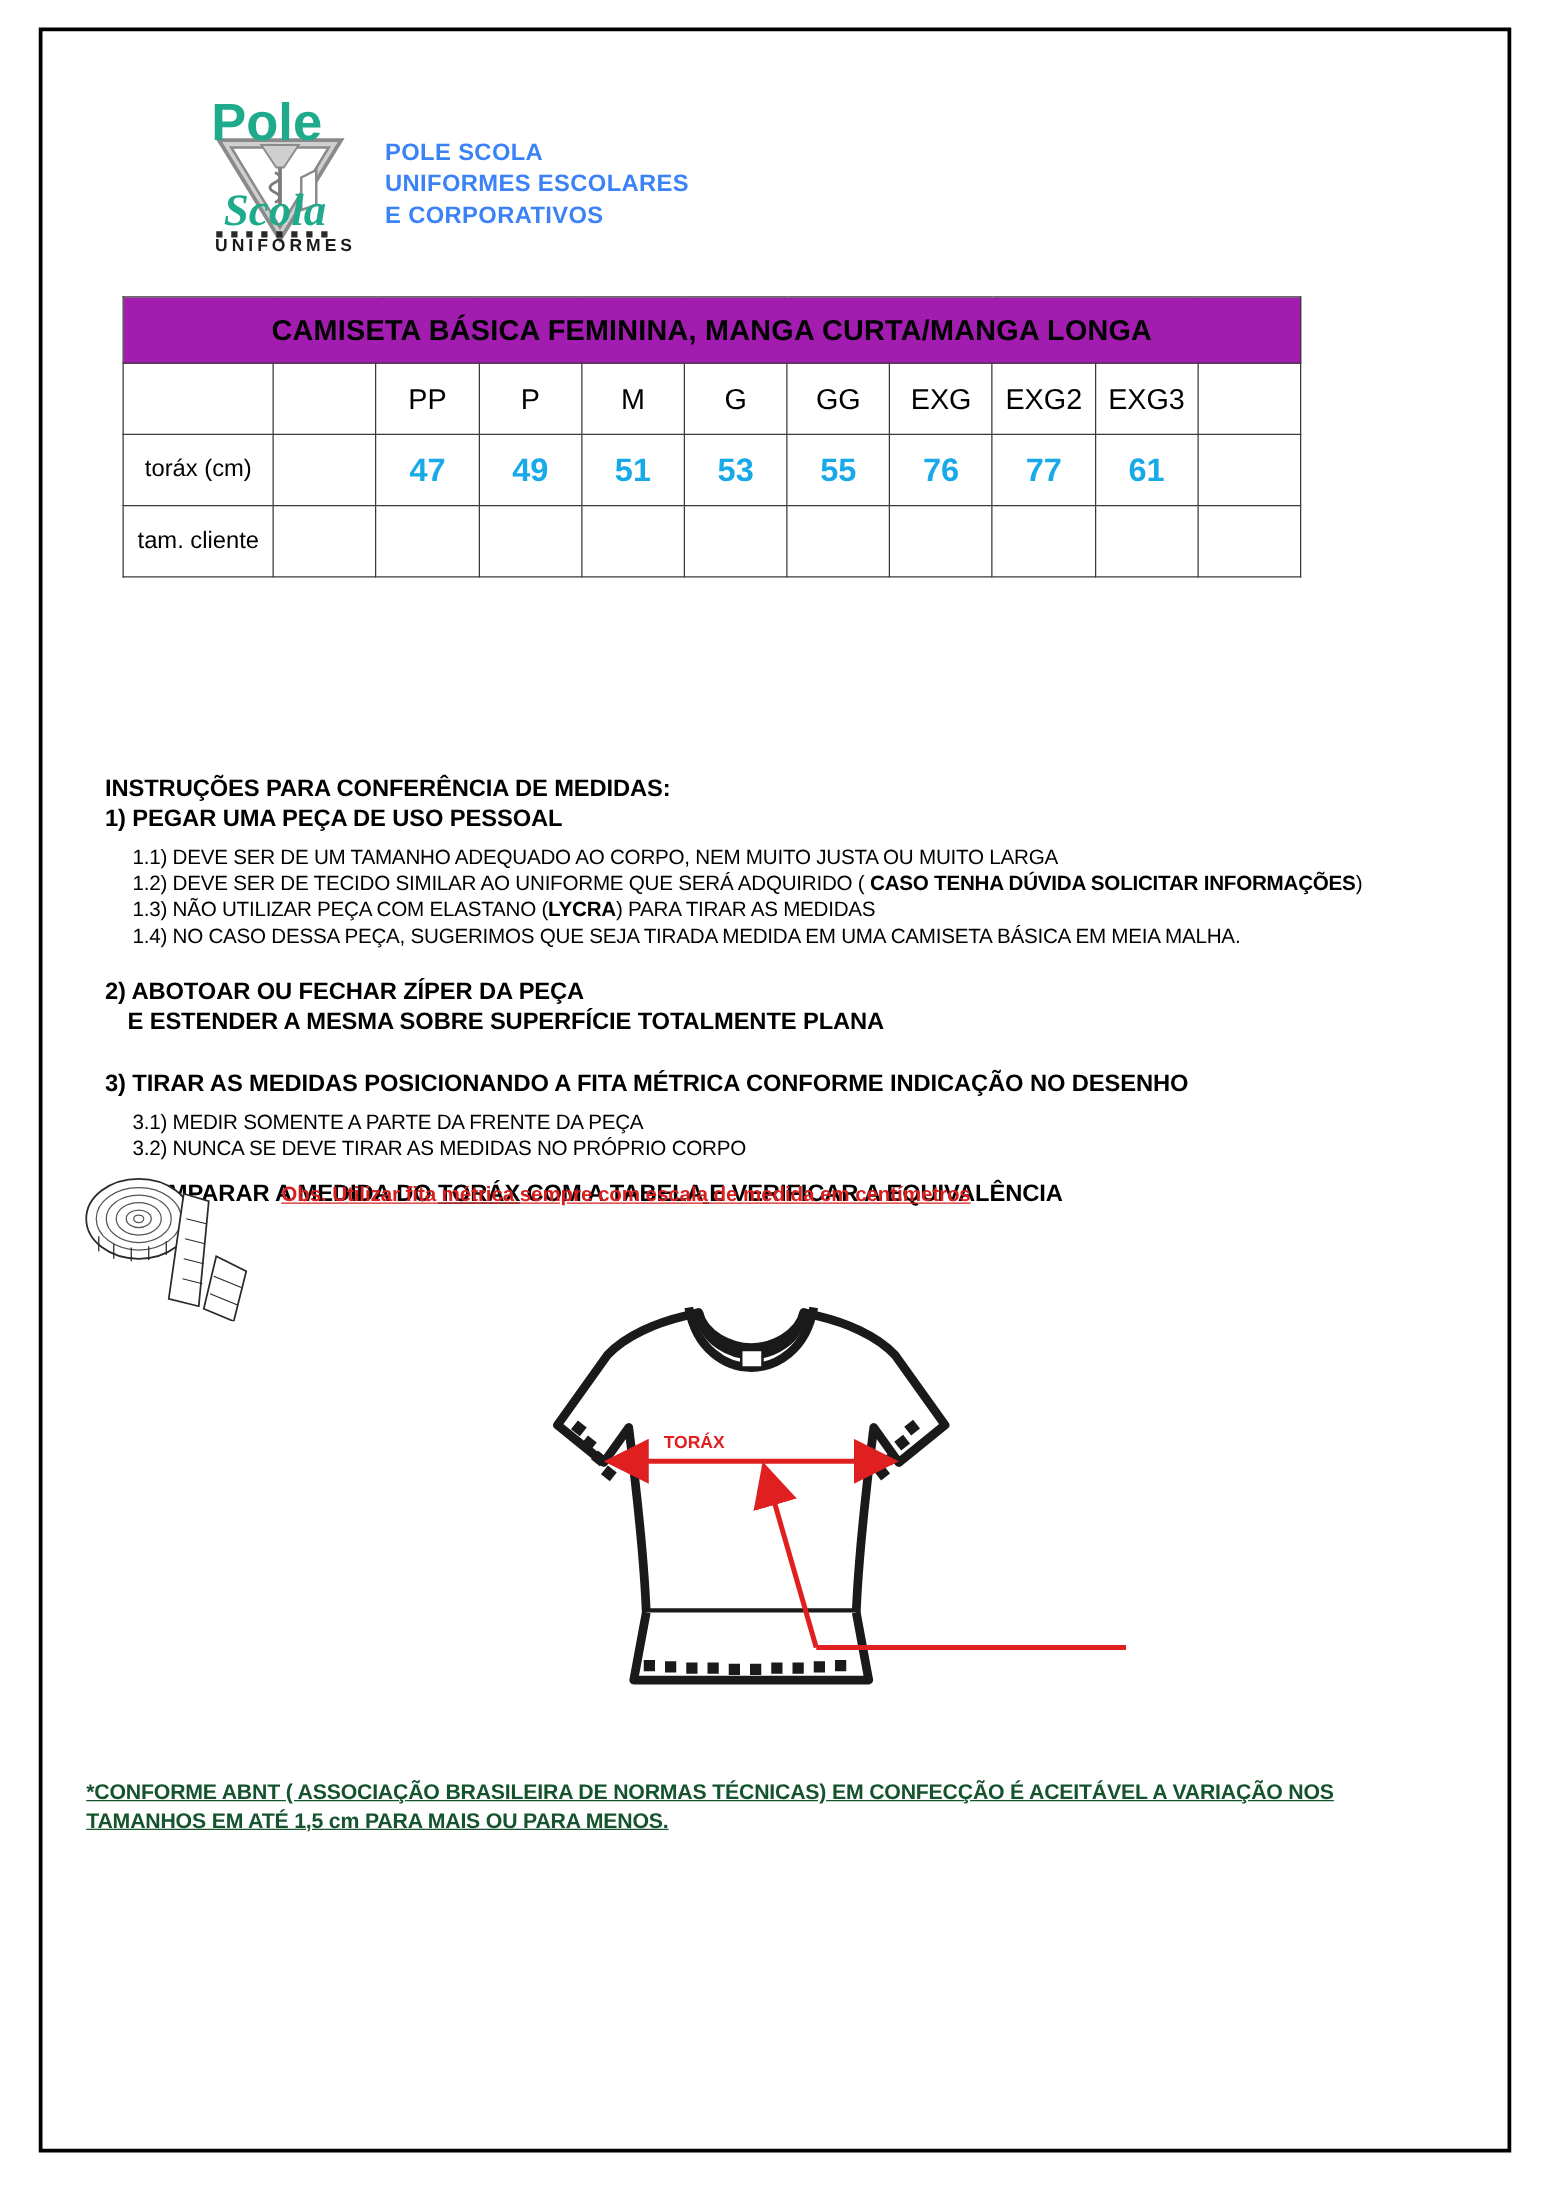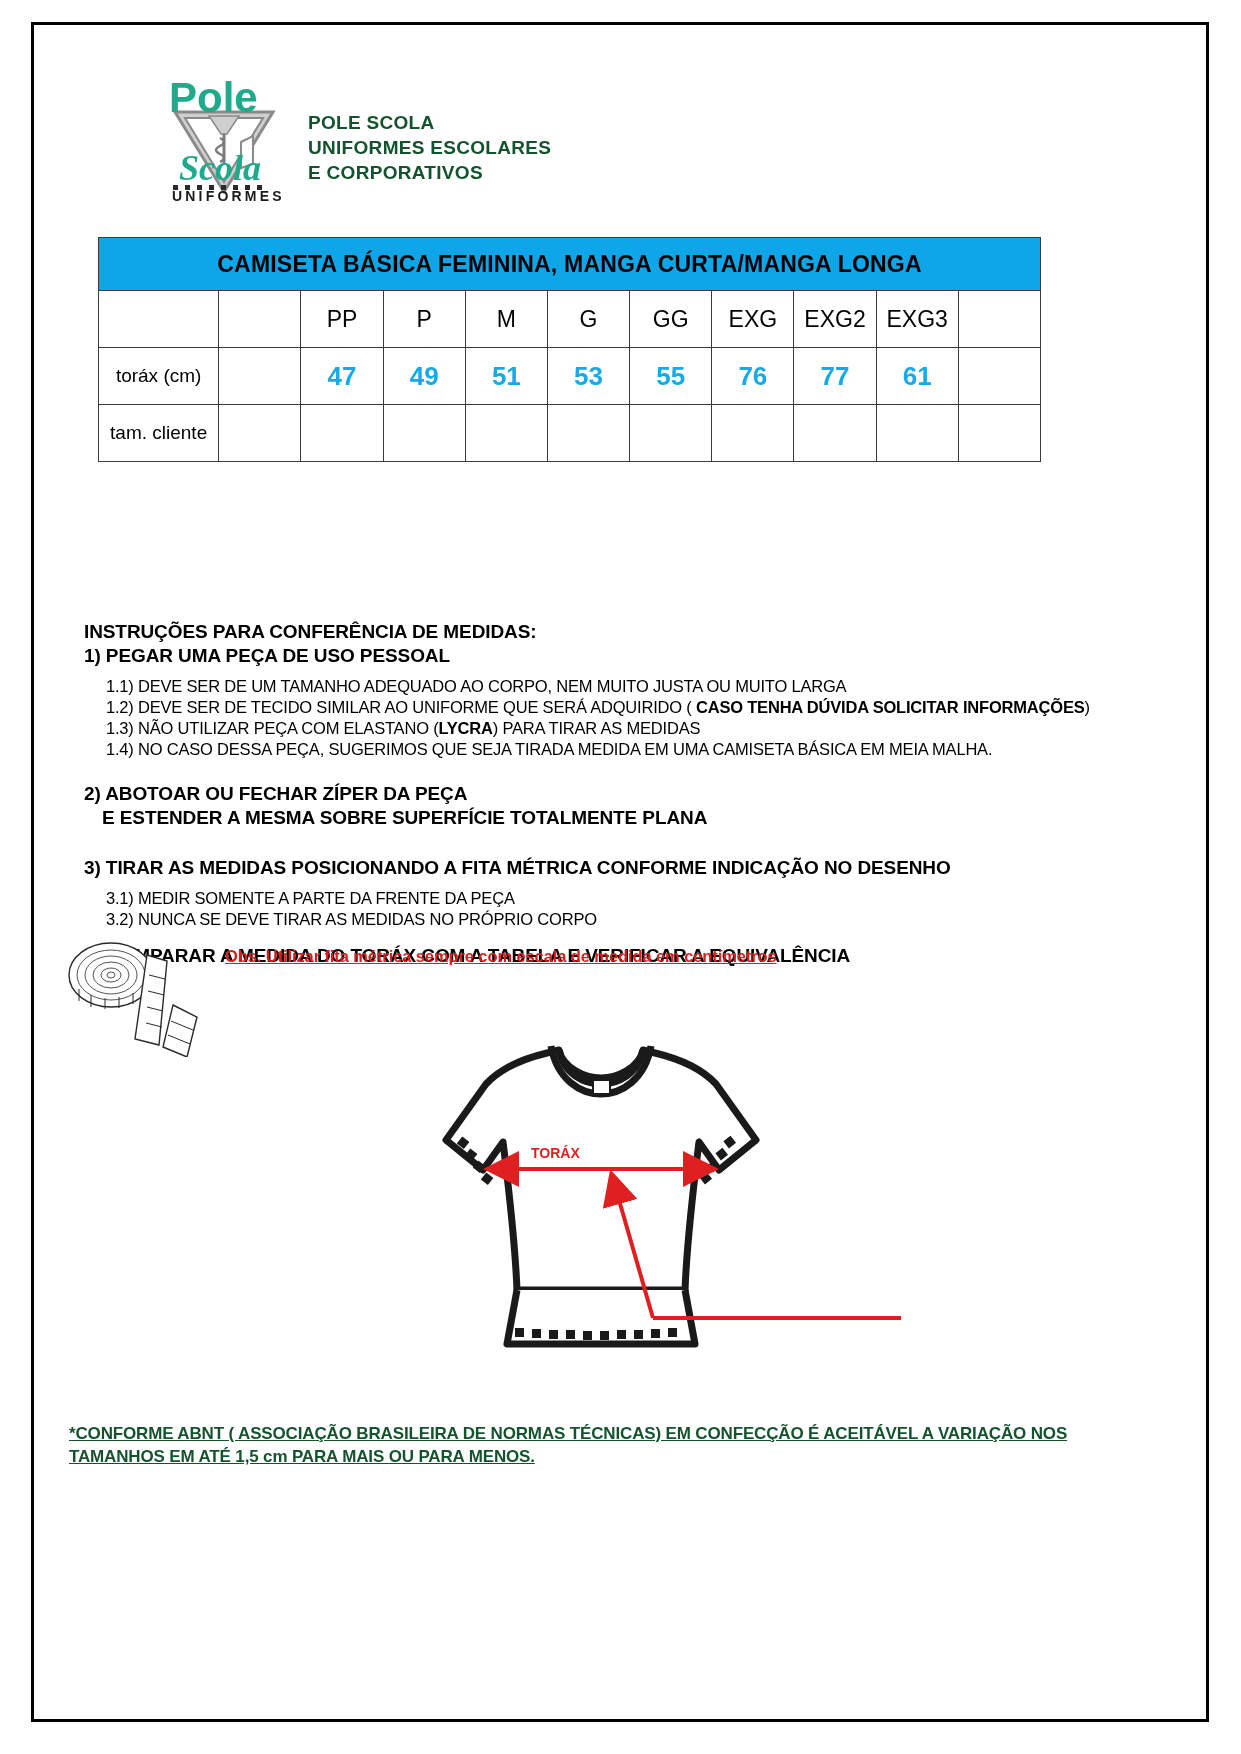--- a/index.html
+++ b/index.html
@@ -37,21 +37,21 @@
     flex:0 0 auto;
   }
   .logo svg{display:block;}
   .company{
     margin-left:22px;
     padding-top:38px;
     font-weight:bold;
     font-size:19px;
     line-height:25px;
     letter-spacing:0.3px;
-    color:#14532d;
+    color:#3b82f6;
   }
 
   
   .table-title{
     position:absolute;
     left:0;right:0;top:185px;
     text-align:center;
     font-weight:bold;
     font-size:20px;
     letter-spacing:0.2px;
@@ -66,21 +66,21 @@
   }
   table.measures td,table.measures th{
     border:1.2px solid #3a3a3a;
     height:54px;
     text-align:center;
     vertical-align:middle;
     font-size:21px;
     font-weight:normal;
   }
   table.measures .banner{
-    background:#0ea5e9;
+    background:#a21caf;
     font-weight:bold;
     font-size:23px;
     letter-spacing:0.2px;
     height:50px;
   }
   table.measures .size-head{font-size:23px;}
   table.measures .rowlabel{
     font-size:19px;
     text-align:center;
   }

